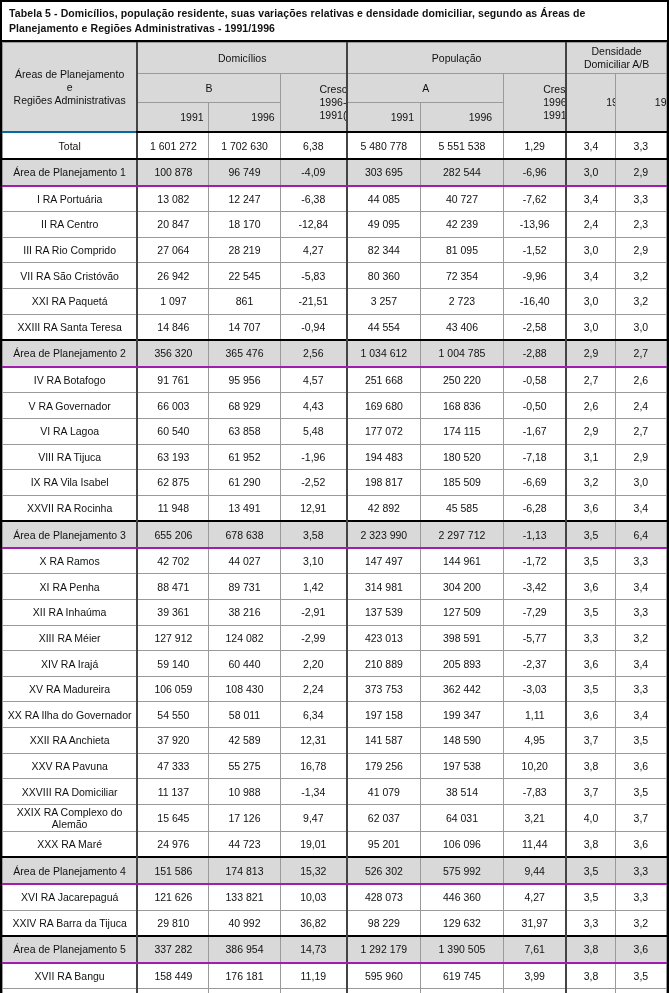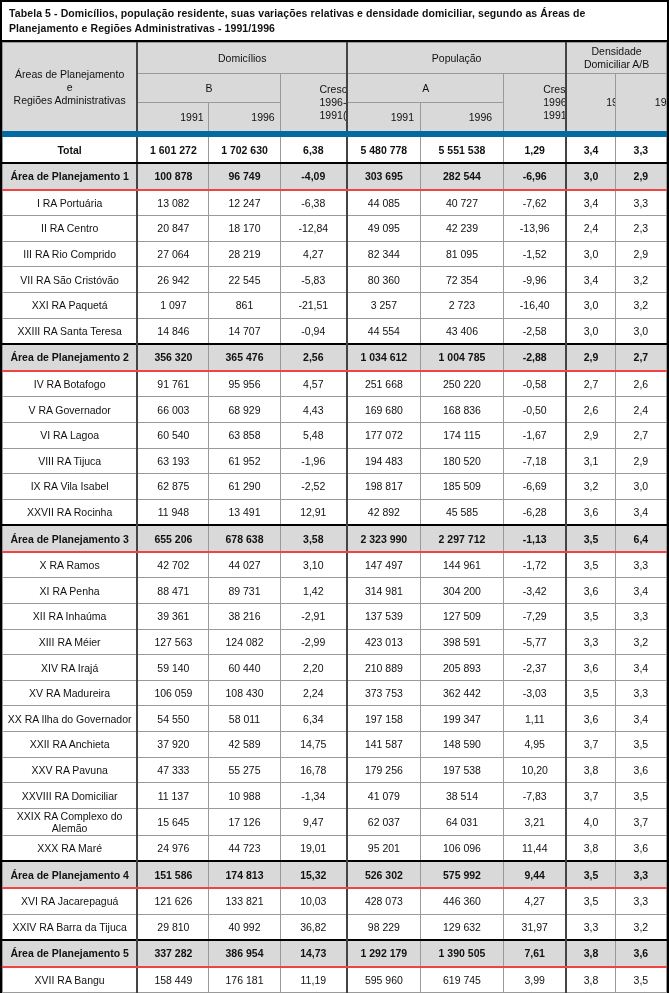--- a/index.html
+++ b/index.html
@@ -27,26 +27,26 @@
   }
   thead tr.hrow1 th { height:28px; }
   thead tr.hrow2 th { height:26px; }
   thead tr.hrow3 th { height:26px; }
   thead tr.hrow3 th, thead tr.hrow2 th.tall { border-bottom:2px solid #000;padding-left:39px; }
   .pre { white-space:pre-line; }
   .gb { border-left:2px solid #444; }
   tbody td { height:22.6px; }
   tbody tr.normal td { background:#fff; }
   tbody tr.total td {
-    background:#fff; font-weight:bold;
-    border-top:6px solid #0369a1; border-bottom:2px solid #000;
+    background:#fff; font-weight:normal;
+    border-top:2px solid #0369a1; border-bottom:2px solid #000;
   }
   tbody tr.section td {
-    background:var(--header-bg); font-weight:bold;
-    border-top:2px solid #000; border-bottom:2px solid #ef4444;
+    background:var(--header-bg); font-weight:normal;
+    border-top:2px solid #000; border-bottom:2px solid #a21caf;
   }
   tbody td.name { }
 </style>
 </head>
 <body>
 
 <div class="page">
   <div class="title">Tabela 5 - Domicílios, população residente, suas variações relativas e densidade domiciliar, segundo as Áreas de Planejamento e Regiões Administrativas - 1991/1996</div>
 
   <table>
@@ -292,21 +292,21 @@
     <td class="num">38 216</td>
     <td class="num">-2,91</td>
     <td class="num gb">137 539</td>
     <td class="num">127 509</td>
     <td class="num">-7,29</td>
     <td class="num gb">3,5</td>
     <td class="num">3,3</td>
   </tr>
         <tr class="normal">
     <td class="name">XIII RA Méier</td>
-    <td class="num gb">127 563</td>
+    <td class="num gb">127 912</td>
     <td class="num">124 082</td>
     <td class="num">-2,99</td>
     <td class="num gb">423 013</td>
     <td class="num">398 591</td>
     <td class="num">-5,77</td>
     <td class="num gb">3,3</td>
     <td class="num">3,2</td>
   </tr>
         <tr class="normal">
     <td class="name">XIV RA Irajá</td>
@@ -338,21 +338,21 @@
     <td class="num gb">197 158</td>
     <td class="num">199 347</td>
     <td class="num">1,11</td>
     <td class="num gb">3,6</td>
     <td class="num">3,4</td>
   </tr>
         <tr class="normal">
     <td class="name">XXII RA Anchieta</td>
     <td class="num gb">37 920</td>
     <td class="num">42 589</td>
-    <td class="num">14,75</td>
+    <td class="num">12,31</td>
     <td class="num gb">141 587</td>
     <td class="num">148 590</td>
     <td class="num">4,95</td>
     <td class="num gb">3,7</td>
     <td class="num">3,5</td>
   </tr>
         <tr class="normal">
     <td class="name">XXV RA Pavuna</td>
     <td class="num gb">47 333</td>
     <td class="num">55 275</td>

